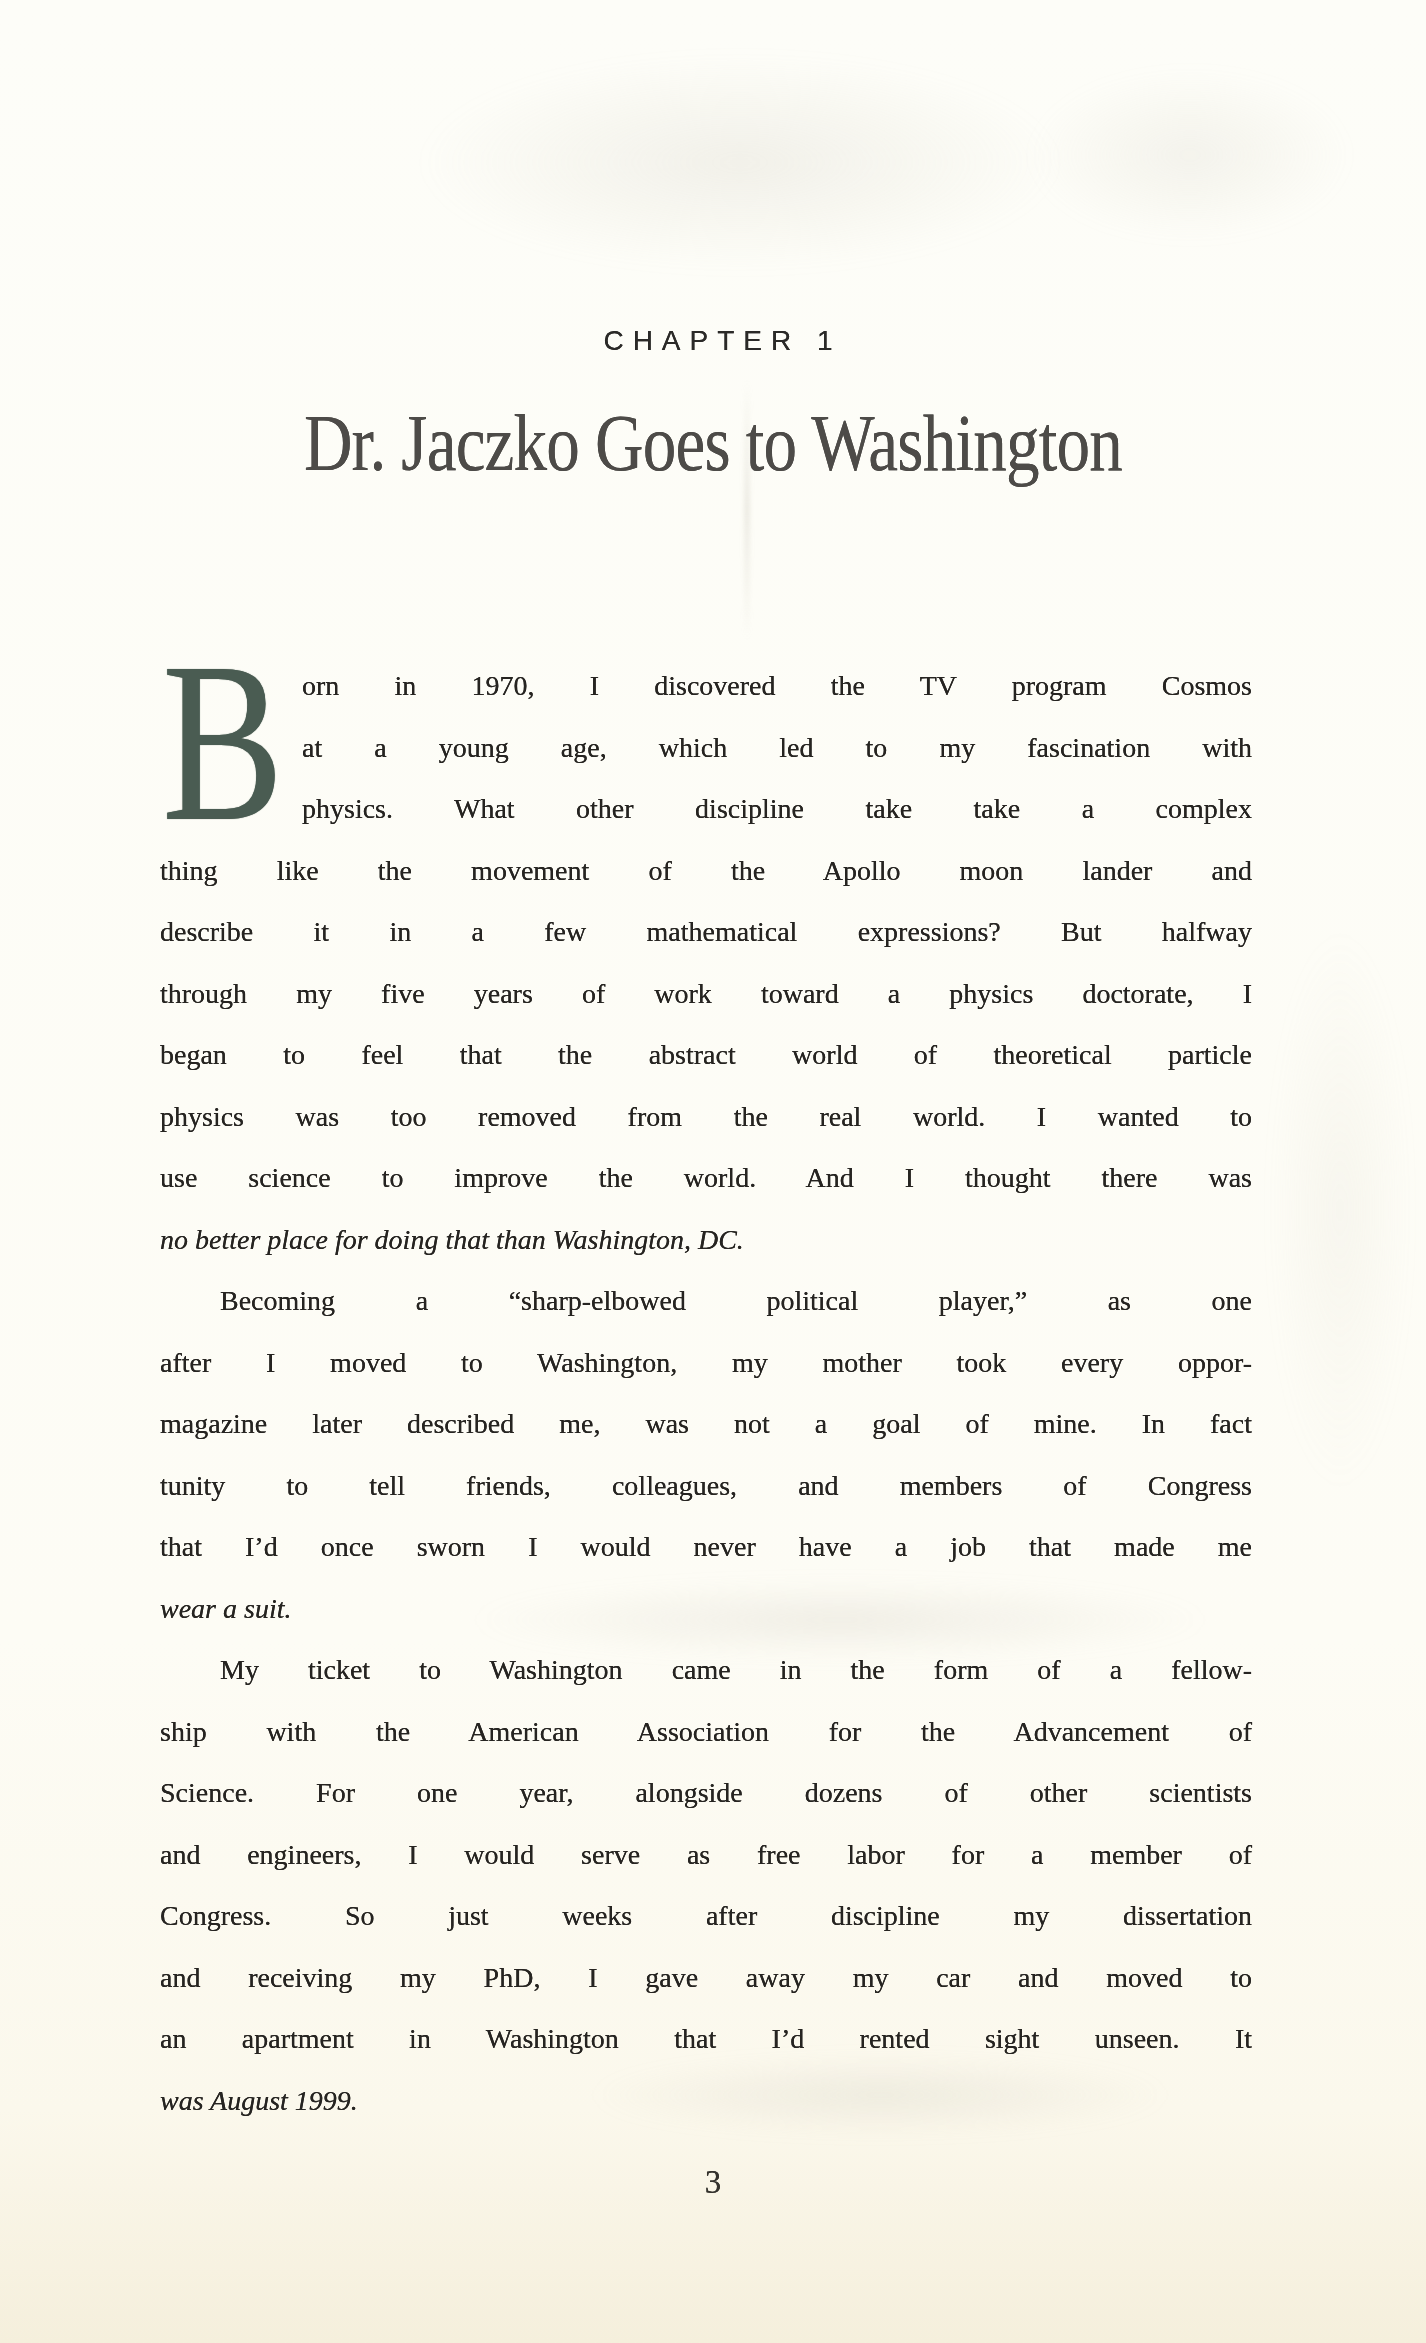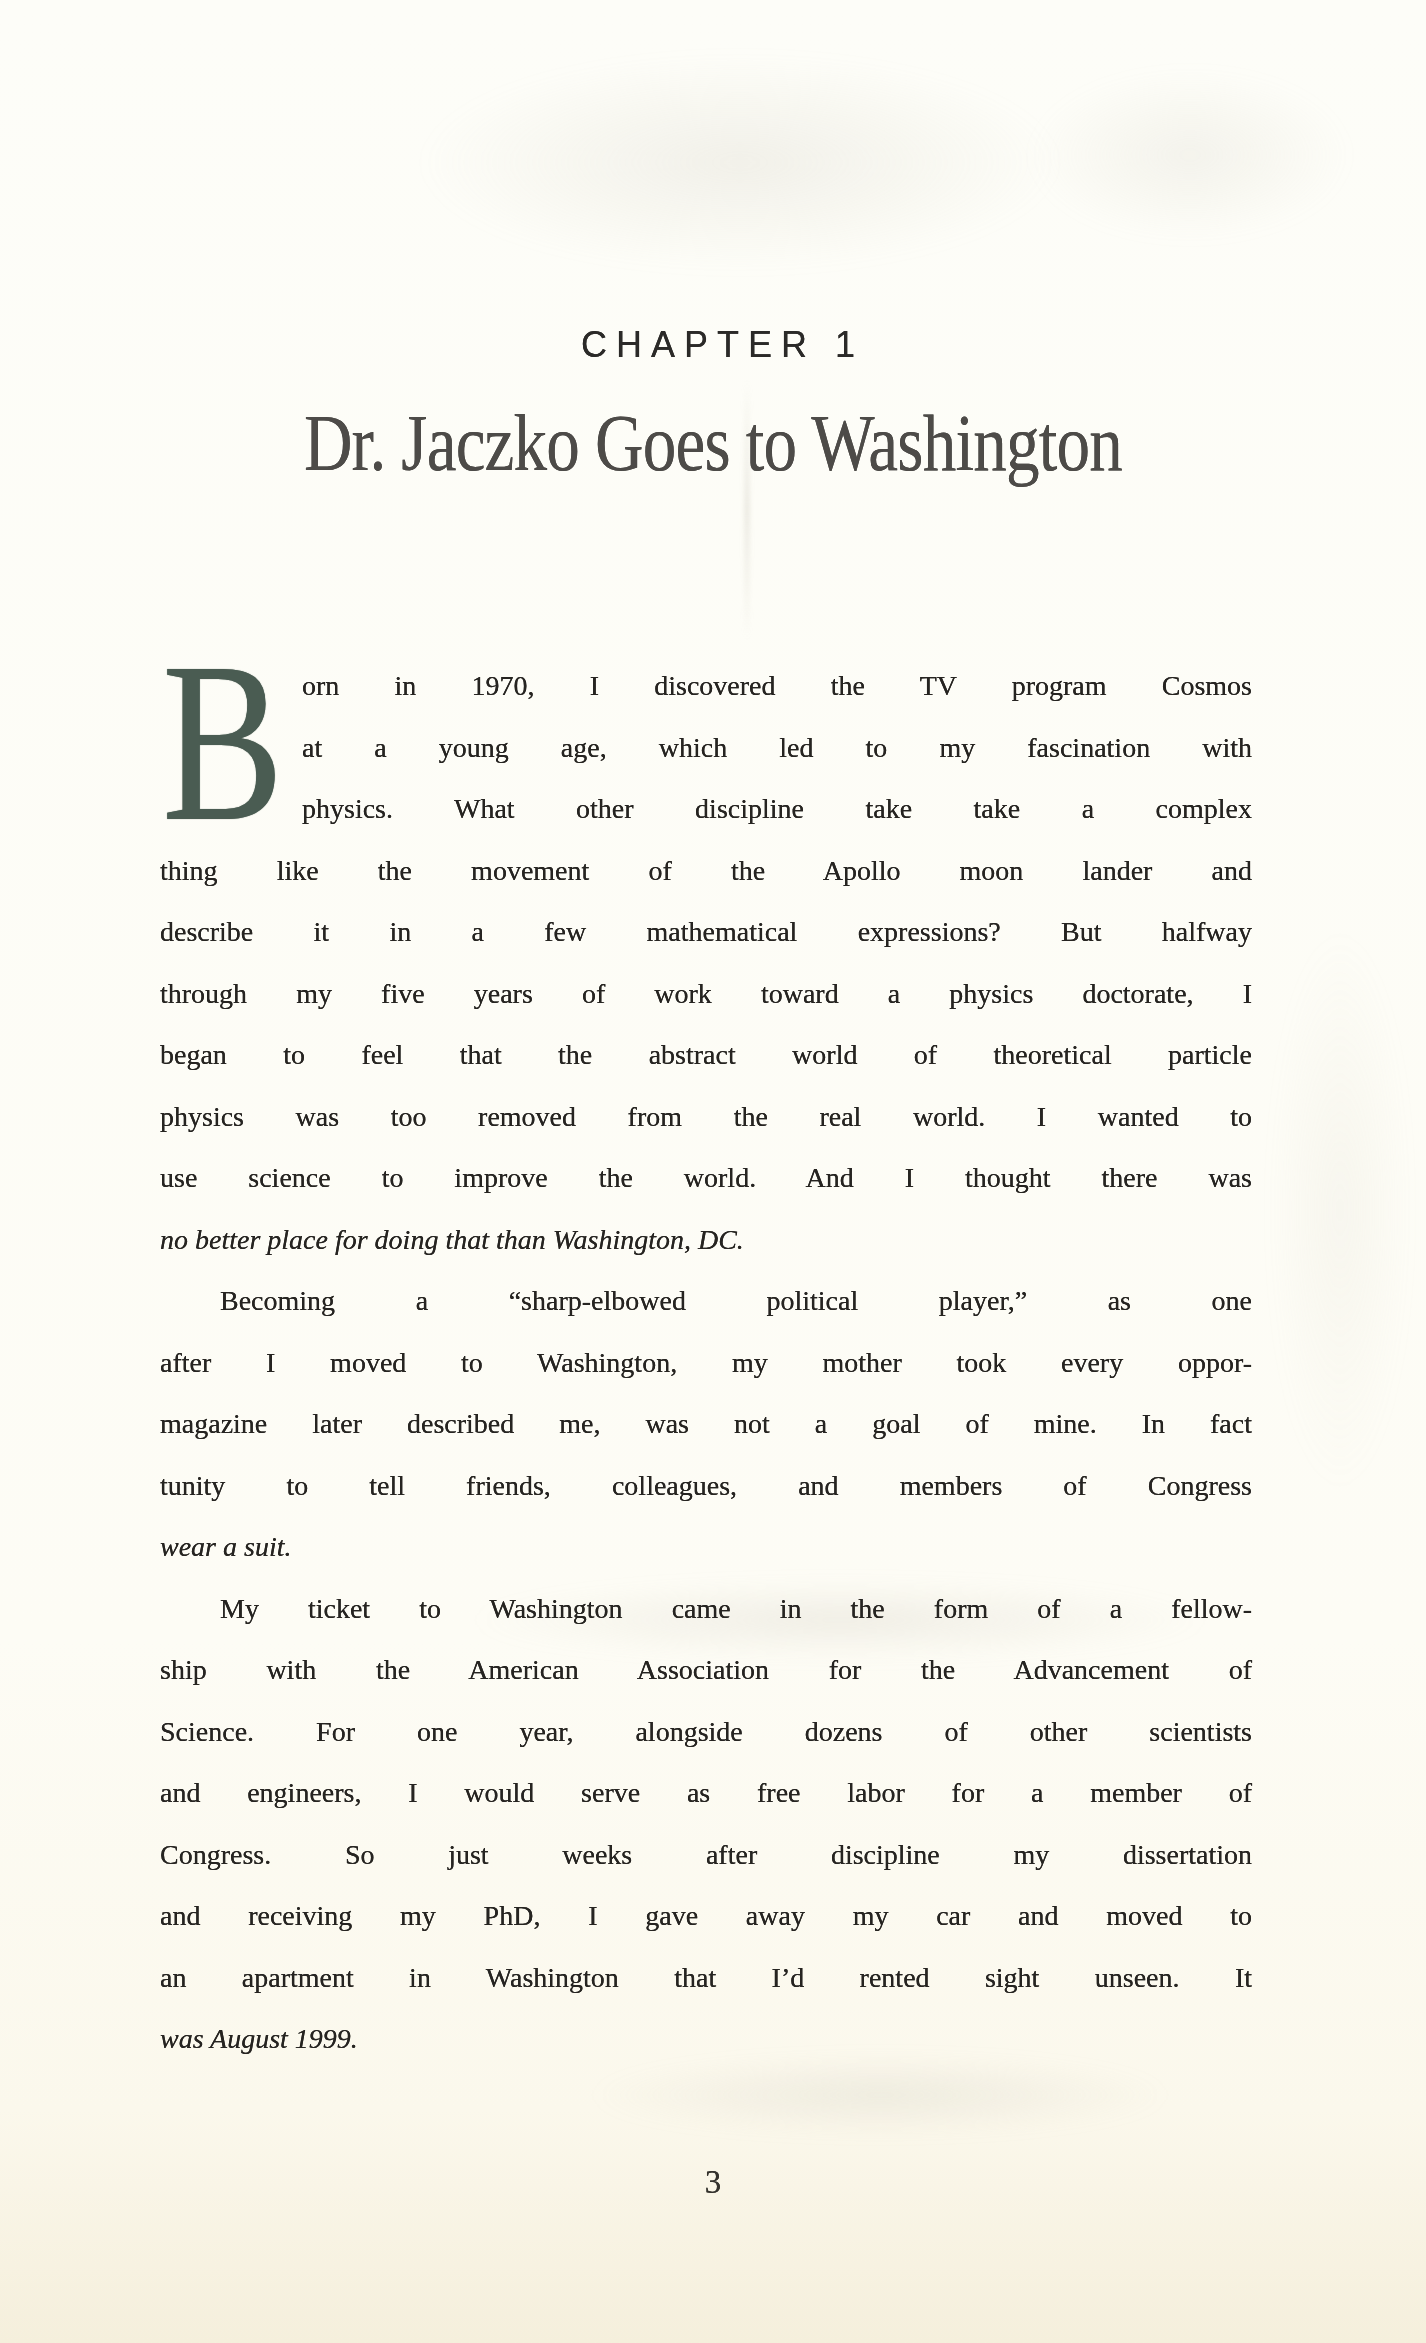--- a/index.html
+++ b/index.html
@@ -20,21 +20,21 @@
   .g4{top:2055px;left:590px;width:580px;height:80px;
       background:radial-gradient(closest-side,rgba(196,191,176,.22),rgba(196,191,176,0));}
   .g5{top:930px;left:1270px;width:140px;height:560px;
       background:radial-gradient(closest-side,rgba(205,200,185,.12),rgba(205,200,185,0));}
   .g6{top:380px;left:744px;width:6px;height:260px;filter:blur(2px);
       background:linear-gradient(180deg,rgba(190,185,172,0),rgba(190,185,172,.25),rgba(190,185,172,0));}
 
   .chapter-label{
     position:absolute;top:327px;left:0;width:100%;text-align:center;
     font-family:"Liberation Sans", sans-serif;
-    font-size:36px;line-height:1;letter-spacing:9px;padding-left:19px;box-sizing:border-box;
+    font-size:28px;line-height:1;letter-spacing:9px;padding-left:19px;box-sizing:border-box;
     color:#2b2a28;text-shadow:0 0 .5px #2b2a28;
   }
   .chapter-title{
     position:absolute;top:399px;left:0;width:100%;margin:0;text-align:center;
     font-weight:400;font-size:80px;line-height:1.12;color:#4d4b48;
     letter-spacing:-1px;transform:scaleX(0.84);transform-origin:50% 50%;
     text-shadow:0 0 .6px #4d4b48;
   }
   .body-text{position:absolute;left:160px;top:655px;width:1092px;}
   .para{margin:0;}
@@ -86,20 +86,21 @@
     <div class="line">began to feel that the abstract world of theoretical particle</div>
     <div class="line">physics was too removed from the real world. I wanted to</div>
     <div class="line">use science to improve the world. And I thought there was</div>
     <div class="line end">no better place for doing that than Washington, DC.</div>
   </div>
   <div class="para">
     <div class="line indent">Becoming a “sharp-elbowed political player,” as one</div>
     <div class="line">after I moved to Washington, my mother took every oppor-</div>
     <div class="line">magazine later described me, was not a goal of mine. In fact</div>
     <div class="line">tunity to tell friends, colleagues, and members of Congress</div>
+    <div class="line">that I’d once sworn I would never have a job that made me</div>
     <div class="line end">wear a suit.</div>
   </div>
   <div class="para">
     <div class="line indent">My ticket to Washington came in the form of a fellow-</div>
     <div class="line">ship with the American Association for the Advancement of</div>
     <div class="line">Science. For one year, alongside dozens of other scientists</div>
     <div class="line">and engineers, I would serve as free labor for a member of</div>
     <div class="line">Congress. So just weeks after discipline my dissertation</div>
     <div class="line">and receiving my PhD, I gave away my car and moved to</div>
     <div class="line">an apartment in Washington that I’d rented sight unseen. It</div>

